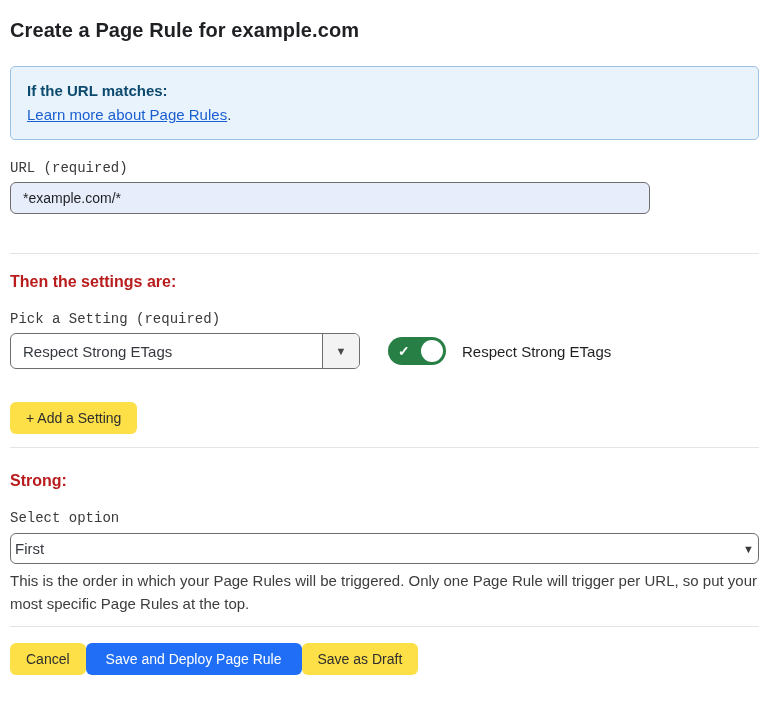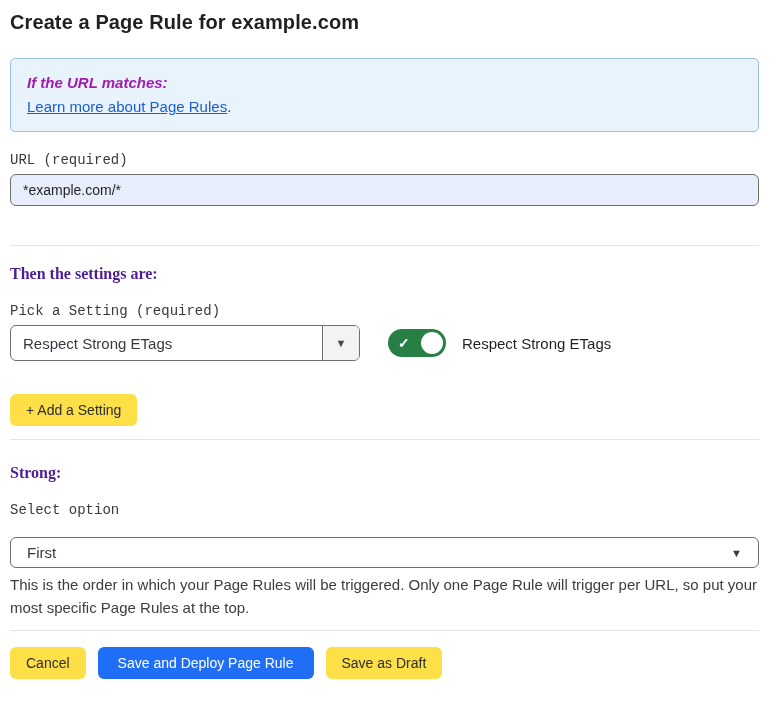--- a/index.html
+++ b/index.html
@@ -1,75 +1,74 @@
 <!DOCTYPE html>
 <html><head>
 <meta charset="utf-8">
 <style>
   * { box-sizing: border-box; margin: 0; padding: 0; }
   html, body { width: 769px; height: 718px; background: #ffffff; }
   body { font-family: "Liberation Sans", sans-serif; color: #222; overflow: hidden; }
   .page { padding: 0 10px; width: 769px; }
 
   h1.page-title {
-    margin-top: 10px;
+    margin-top: 18px;
     font-size: 20px;
     line-height: 25px;
     font-weight: 700;
     color: #1f2023;
     letter-spacing: 0.1px;
   }
 
   .info-box {
     margin-top: 23px;
     background: #e9f3fc;
     border: 1px solid #9dc1e0;
     border-radius: 5px;
     padding: 12px 16px;
     font-size: 15px;
     line-height: 24px;
     color: #1d3c66;
   }
-  .info-box .info-heading { font-weight: 700; color: #a21caf; font-style: italic; }
+  .info-box .info-heading { font-weight: 700; color: #0c4a6e; }
   .info-box a.info-link { color: #1a5fd0; text-decoration: underline; cursor: pointer; }
 
   .field-label {
     margin-top: 20px;
     font-size: 14px;
     line-height: 16px;
     color: #3a3a3a;
     font-family: Liberation Mono, monospace;
   }
 
   .url-input {
     display: block;
     margin-top: 6px;
-    width: 749px;
+    width: 640px;
     height: 32px;
     background: #e7edfb;
     border: 1px solid #6e6e6e;
     border-radius: 6px;
     padding: 0 12px;
     font-size: 14px;
     font-family: "Liberation Sans", sans-serif;
     color: #1f2023;
   }
 
   .divider { border: none; border-top: 1px solid #e4e4e4; height: 0; }
   .divider-1 { margin-top: 39px; }
   .divider-2 { margin-top: 13px; }
   .divider-3 { margin-top: 11px; }
 
   h2.section-heading {
     margin-top: 18px;
     font-size: 16px;
     line-height: 19px;
     font-weight: 700;
-    color: #4c1d95;
-    font-family: Liberation Serif, serif;
+    color: #b91c1c;
   }
   h2.order-heading { margin-top: 23px; }
 
   .setting-row {
     margin-top: 6px;
     display: flex;
     align-items: center;
   }
 
   .select-control {
@@ -145,48 +144,47 @@
     line-height: 16px;
     padding: 8px 16px;
     cursor: pointer;
   }
   .btn-gray { background: #fde047; color: #2e2e2e; }
   .btn-primary { background: #1f6ef5; color: #ffffff; padding: 8px 20px; }
 
   .add-setting-btn { margin-top: 33px; }
 
   .order-select {
-    margin-top: 19px;
+    margin-top: 7px;
     width: 749px;
     height: 31px;
     border: 1px solid #6e6e6e;
     border-radius: 6px;
     background: #ffffff;
     display: flex;
     align-items: center;
-    padding: 0 16px;
+    padding: 0 4px;
     font-size: 15px;
     color: #36393f;
     cursor: pointer;
   }
   .order-select .caret { margin-left: auto; font-size: 11px; color: #3a3a3a; }
 
   .help-text {
     margin-top: 5px;
     font-size: 15px;
     line-height: 23px;
     color: #3d3d3d;
     max-width: 749px;
   }
 
   .footer-actions {
     margin-top: 16px;
     display: flex;
     align-items: center;
-    gap: 12px;
   }
 </style>
 </head>
 <body>
 
 <div class="page">
 
   <h1 class="page-title">Create a Page Rule for example.com</h1>
 
   <div class="info-box">

